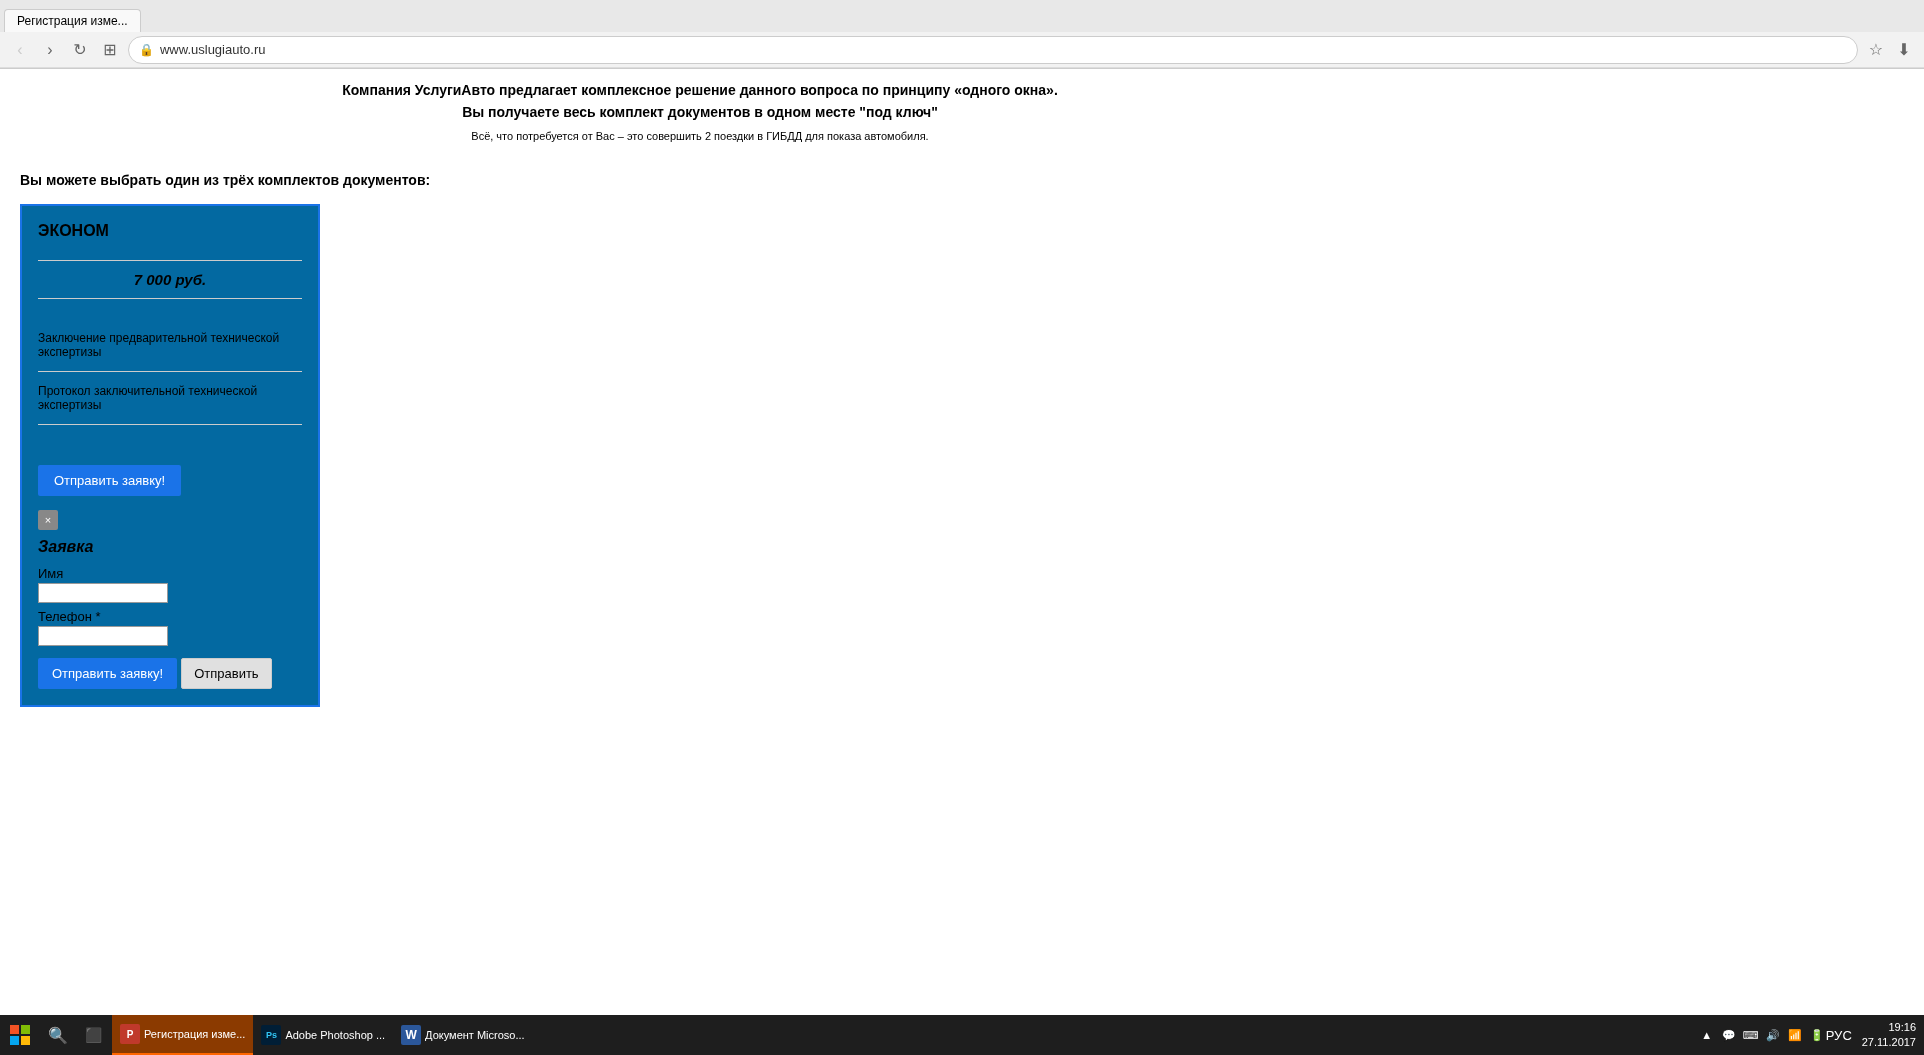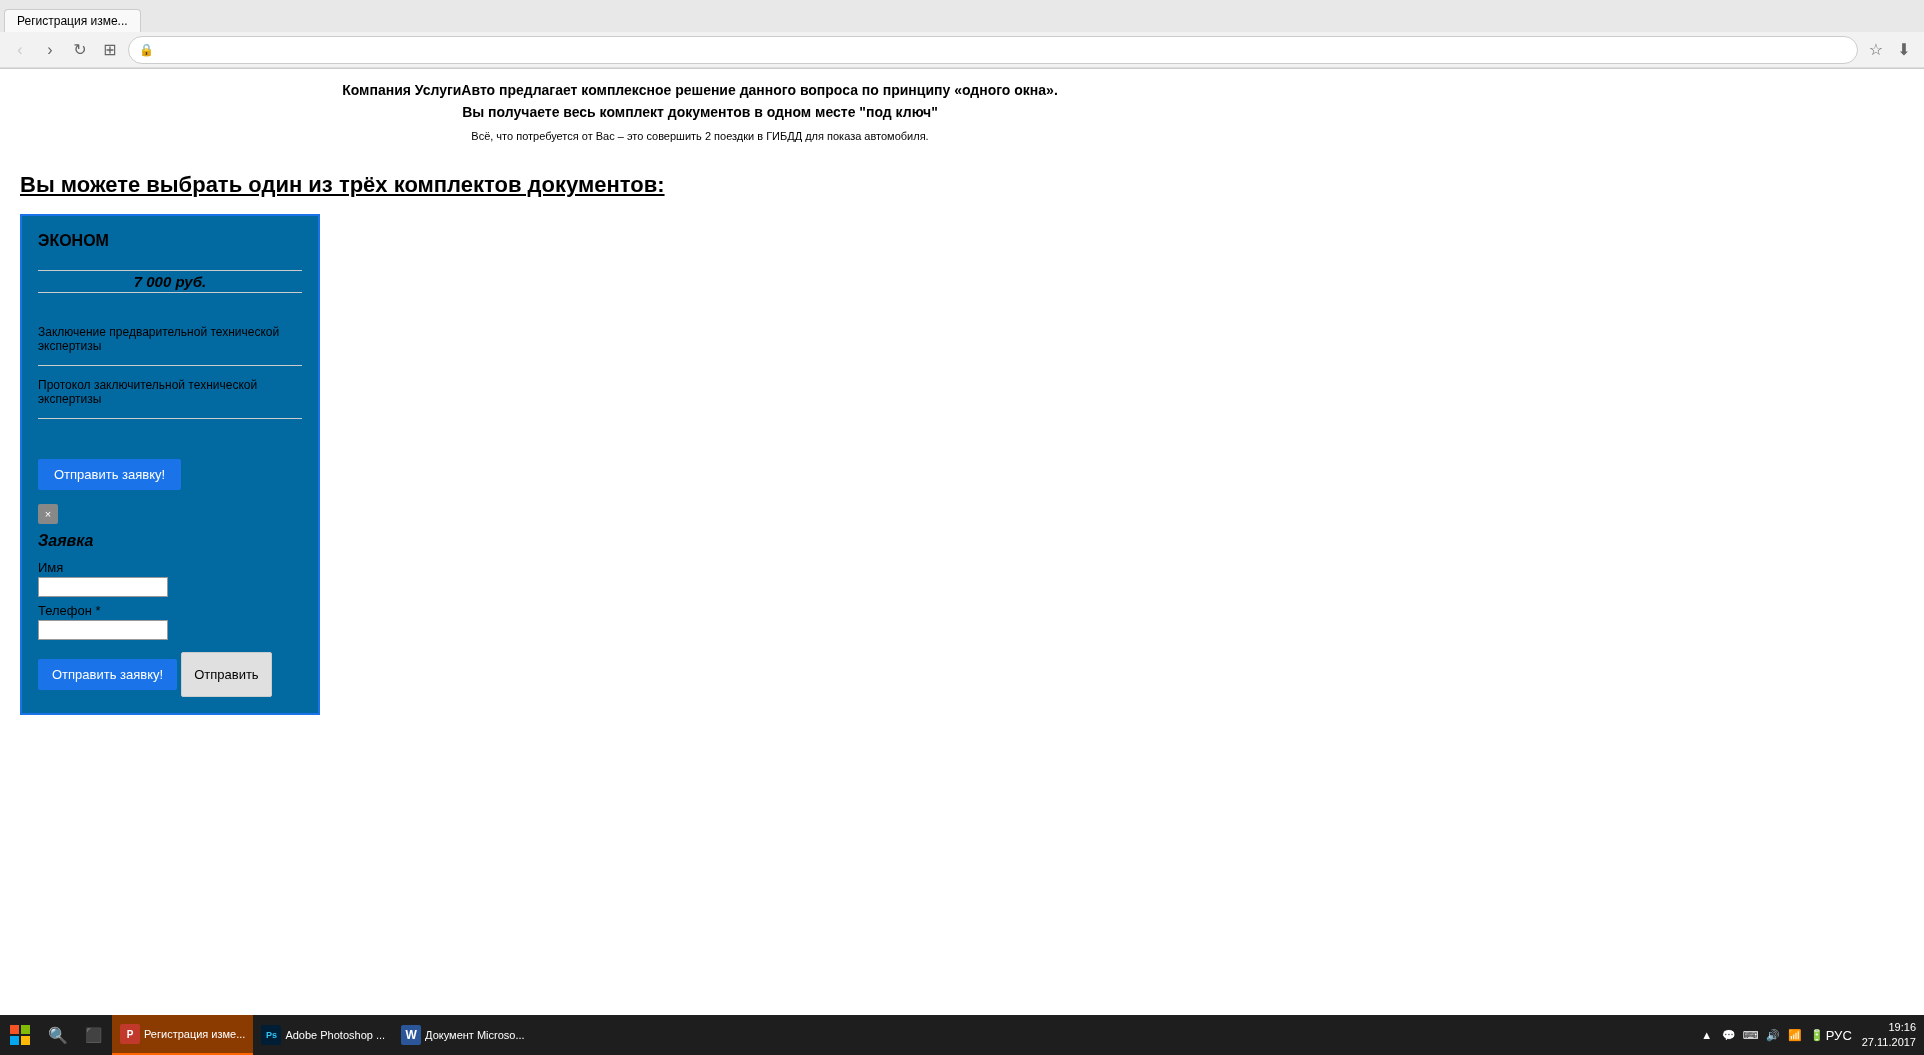--- a/index.html
+++ b/index.html
@@ -85,24 +85,23 @@
       font-weight: bold;
       font-size: 14px;
       line-height: 1.6;
     }
     .intro-sub {
       font-size: 11px;
       margin-top: 6px;
     }
 
     .section-heading {
-      font-size: 22px;
+      font-size: 14px;
       font-weight: bold;
       margin: 30px 0 16px 0;
-      text-decoration: underline;
     }
 
     
     .package-card {
       border: 2px solid #1a73e8;
       background: #0369a1;
       width: 300px;
       padding: 16px;
       position: relative;
     }
@@ -110,21 +109,21 @@
       font-size: 16px;
       font-weight: bold;
       margin-bottom: 16px;
     }
     .package-price {
       text-align: center;
       font-style: italic;
       font-size: 15px;
       font-weight: bold;
       margin: 20px 0;
-      padding: 2px 0;
+      padding: 10px 0;
       border-top: 1px solid #ccc;
       border-bottom: 1px solid #ccc;
     }
     .package-feature {
       font-size: 12px;
       padding: 12px 0;
       border-bottom: 1px solid #ccc;
     }
     .package-feature:last-of-type {
       border-bottom: none;
@@ -194,21 +193,21 @@
       border: none;
       padding: 8px 14px;
       font-size: 13px;
       cursor: pointer;
       border-radius: 2px;
     }
     .form-send-btn2 {
       background: #e0e0e0;
       color: #000;
       border: 1px solid #ccc;
-      padding: 14px 12px;
+      padding: 7px 12px;
       font-size: 13px;
       cursor: pointer;
       border-radius: 2px;
     }
 
     
     .taskbar {
       position: fixed;
       bottom: 0;
       left: 0;
@@ -298,20 +297,21 @@
   <div class="browser-tabs">
     <div class="browser-tab">Регистрация изме...</div>
   </div>
   <div class="browser-toolbar">
     <button class="nav-btn disabled">‹</button>
     <button class="nav-btn">›</button>
     <button class="nav-btn">↻</button>
     <button class="nav-btn">⊞</button>
     <div class="address-bar">
       <span class="lock-icon">🔒</span>
+      <span class="address-text">www.uslugiauto.ru</span>
     </div>
     <div class="toolbar-right">
       <button class="toolbar-icon-btn">☆</button>
       <button class="toolbar-icon-btn">⬇</button>
     </div>
   </div>
 </div>
 
 <div class="page-content">
 

